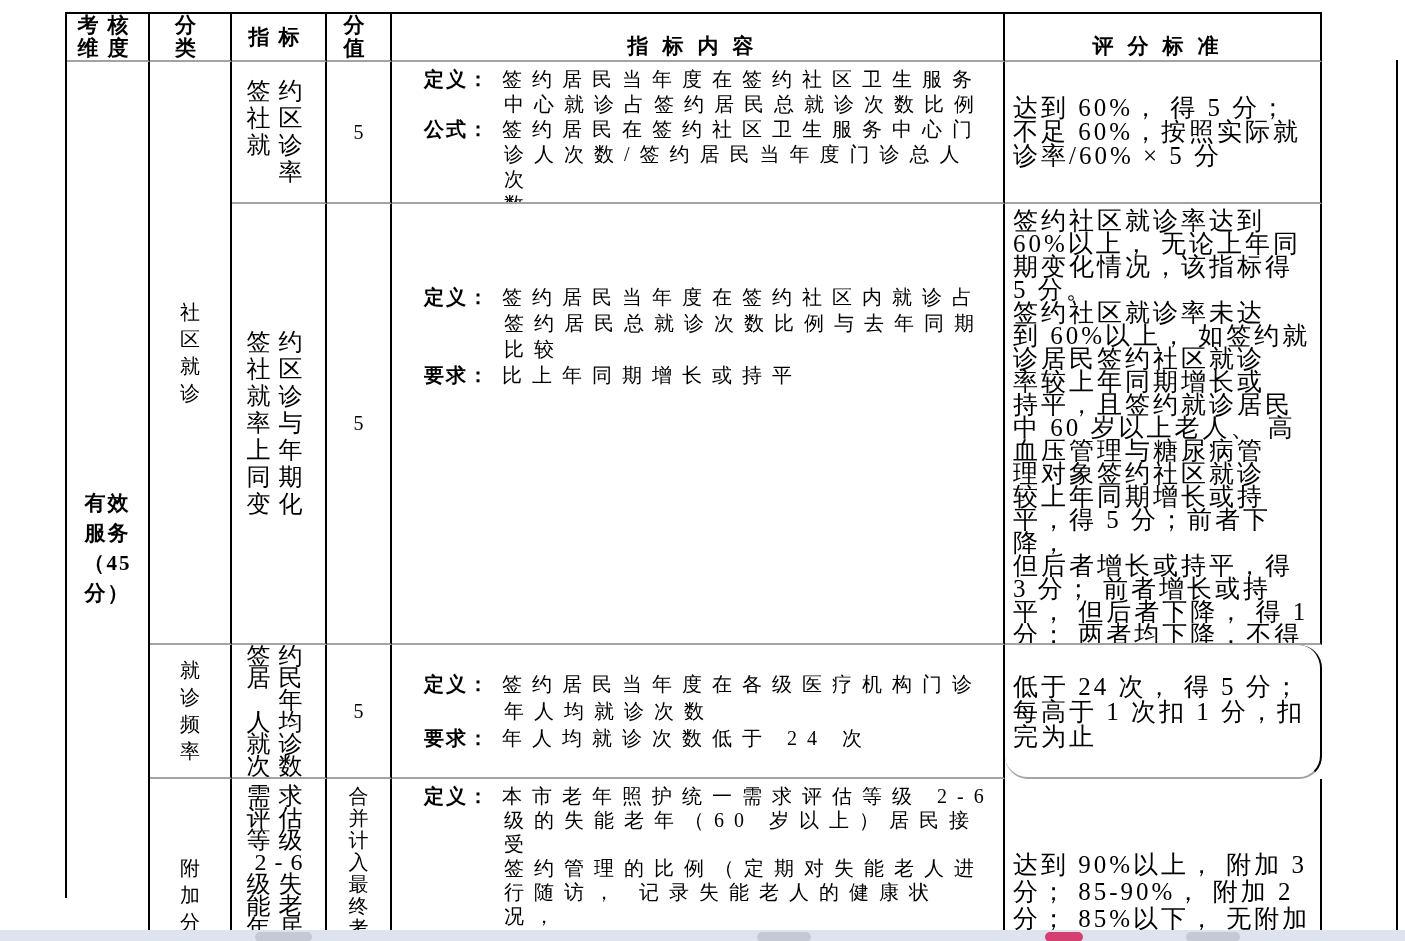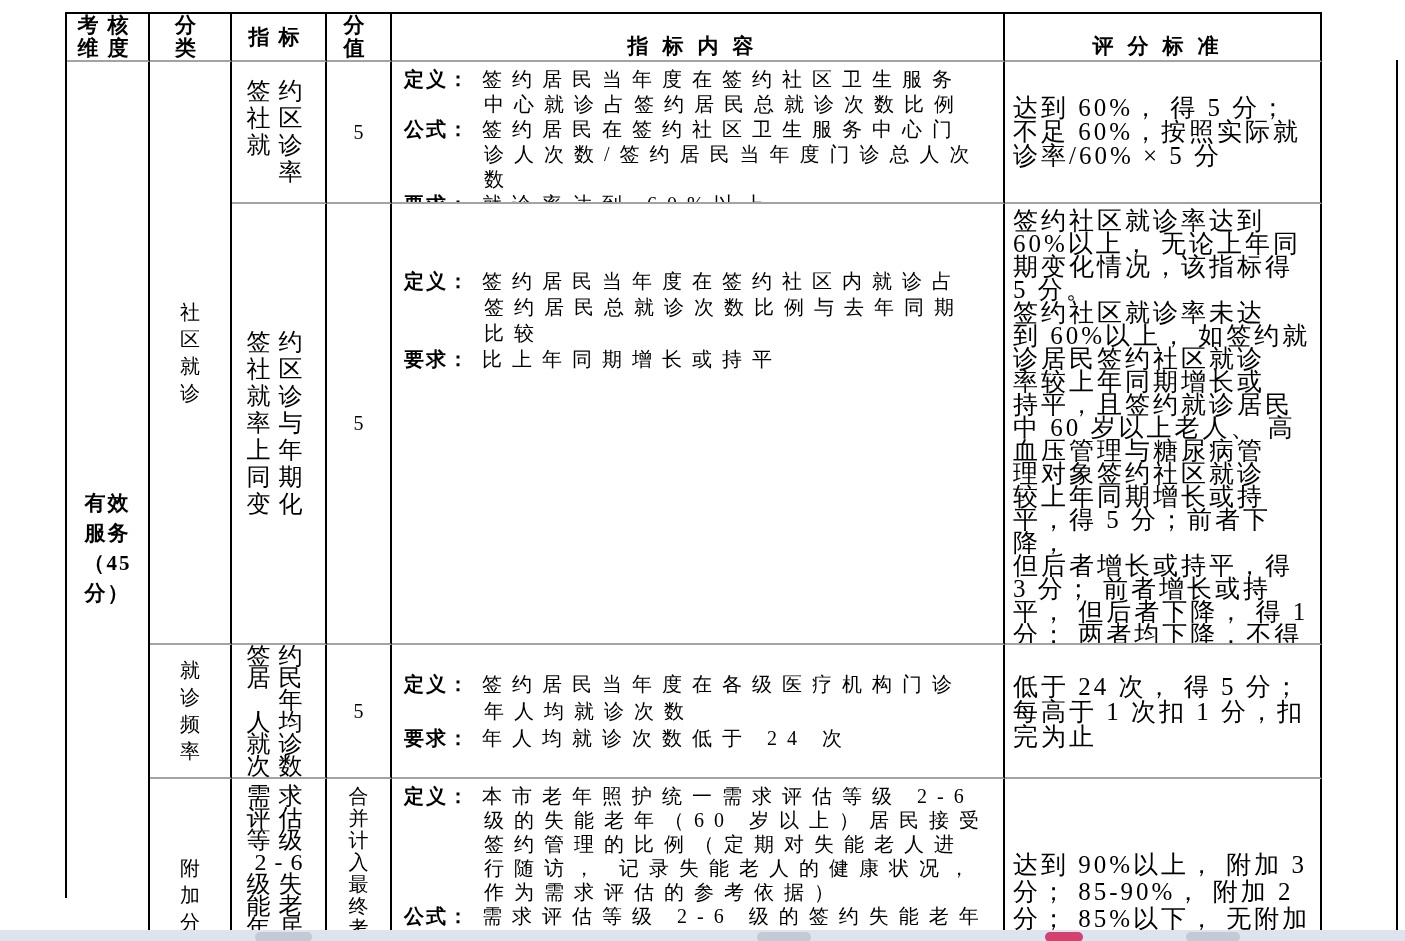--- a/index.html
+++ b/index.html
@@ -34,31 +34,31 @@
   .ind{font-size:24px;letter-spacing:8px;text-align:right;}
   .ind1{grid-column:3;grid-row:2;line-height:27px;}
   .ind2{grid-column:3;grid-row:3;line-height:27px;}
   .ind3{grid-column:3;grid-row:4;line-height:22px;}
   .ind4{grid-column:3;grid-row:5;line-height:22px;justify-content:flex-start;padding-top:6px;}
   .sc{font-size:20px;}
   .sc1{grid-column:4;grid-row:2}.sc2{grid-column:4;grid-row:3}.sc3{grid-column:4;grid-row:4}
   .sc4{grid-column:4;grid-row:5;line-height:22px;justify-content:flex-start;padding-top:6px;}
   .content{align-items:stretch;text-align:left;font-size:20px;padding:0 6px 0 12px;}
   .con1{grid-column:5;grid-row:2;line-height:25px;justify-content:flex-start;padding-top:5px;}
-  .con2{grid-column:5;grid-row:3;line-height:26px;justify-content:flex-start;padding-top:64px;}
+  .con2{grid-column:5;grid-row:3;line-height:26px;justify-content:flex-start;padding-top:80px;}
   .con3{grid-column:5;grid-row:4;line-height:27px;justify-content:flex-start;padding-top:26px;}
   .con4{grid-column:5;grid-row:5;line-height:24px;justify-content:flex-start;padding-top:5px;}
-  .ci{padding-left:80px;text-indent:-80px;white-space:pre-line;}
+  .ci{padding-left:80px;text-indent:-80px;white-space:pre-line;margin-left:20px;}
   .lbl{font-weight:bold;letter-spacing:2px;margin-right:12px;}
   .ctext{letter-spacing:10px;}
   .std{align-items:stretch;text-align:left;font-size:25px;letter-spacing:3px;padding:4px 8px;}
   .stext{white-space:pre-line;}
   .std1{grid-column:6;grid-row:2;line-height:24px;justify-content:center;}
   .std2{grid-column:6;grid-row:3;line-height:23px;justify-content:flex-start;padding-top:5px;}
-  .std3{grid-column:6;grid-row:4;line-height:25px;justify-content:center;}
+  .std3{grid-column:6;grid-row:4;line-height:25px;justify-content:center;border-radius:23px;}
   .std4{grid-column:6;grid-row:5;line-height:27px;justify-content:flex-start;padding-top:72px;}
   .vline{position:absolute;left:1396px;top:60px;width:2px;height:871px;background:#000;}
   .patch{position:absolute;left:62px;top:898px;width:7px;height:33px;background:#fff;z-index:2;}
   .bottombar{position:absolute;left:0;top:930px;width:1405px;height:11px;background:#dde4ee;z-index:3;}
   .pill{position:absolute;top:2px;height:10px;border-radius:5px;background:#c3cad6;}
   .pill-a{left:255px;width:57px;}
   .pill-b{left:757px;width:54px;}
   .pill-accent{left:1045px;width:38px;background:#d4406f;}
   .pill-c{left:1186px;width:54px;}
 </style>

